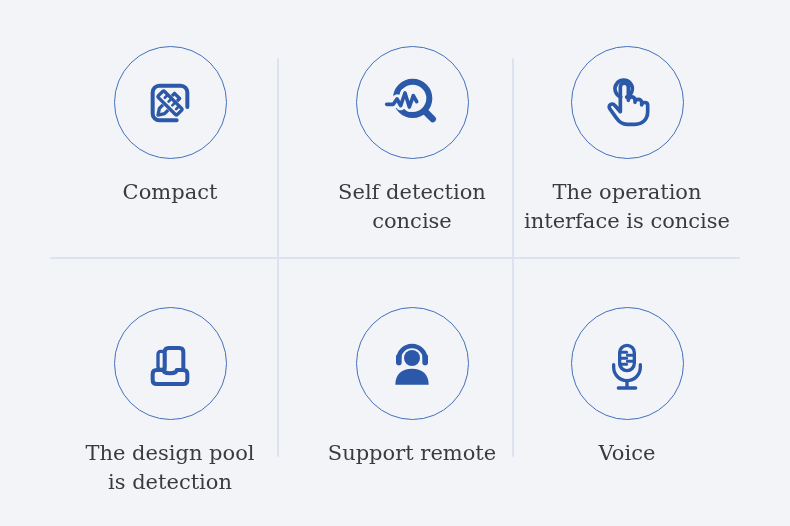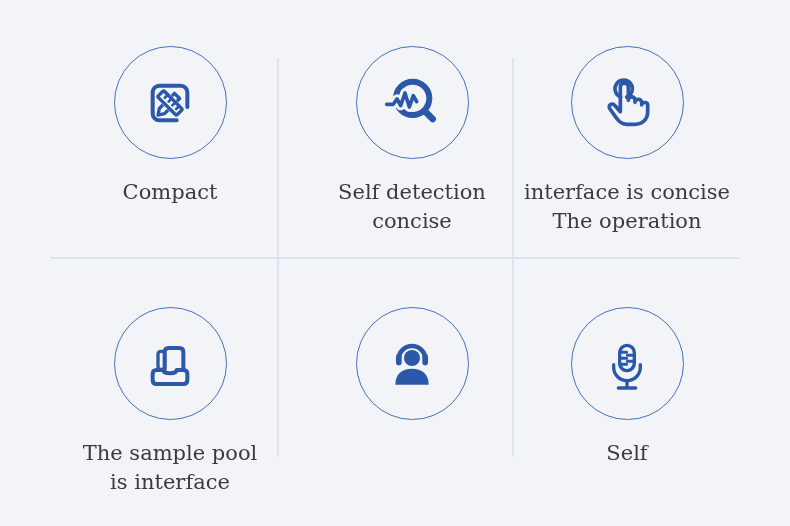--- a/index.html
+++ b/index.html
@@ -97,62 +97,63 @@
   </div>
 
   <div class="cell r1 c3">
     <div class="icon-circle">
       <svg class="feature-icon" width="64" height="64" viewBox="0 0 96 96" fill="none" stroke="currentColor" stroke-width="5.5" stroke-linecap="round" stroke-linejoin="round">
         <path d="M38.5 39 A13 13 0 1 1 47.5 39"></path>
         <path d="M38 54 V24 C38 16.5 50 16.5 50 24 V44 C50 37 60 37 60 44 V47 C60 41 70 41 70 47 V51 C70 46 79 46 79 51 V61 C79 72 71.5 80 60 80 H48 C41 80 36.5 77 32.5 71 L22.5 57 C18.5 52 25.5 46.5 29.5 51.5 L38 61 Z"></path>
       </svg>
     </div>
     <div class="label">
+      <span>The operation</span>
       <span>interface is concise</span>
-      <span>The operation</span>
     </div>
   </div>
 
   <div class="cell r2 c1">
     <div class="icon-circle">
       <svg class="feature-icon" width="64" height="64" viewBox="0 0 96 96" fill="none" stroke="currentColor" stroke-width="6" stroke-linecap="round" stroke-linejoin="round">
         <rect x="30" y="29" width="10" height="27" rx="4" stroke-width="5"></rect>
         <path d="M40 56 V30 Q40 24 46 24 H62 Q68 24 68 30 V56"></path>
         <path d="M38 57 H28 Q22 57 22 63 V72 Q22 78 28 78 H68 Q74 78 74 72 V63 Q74 57 68 57 H58 C58 63.5 38 63.5 38 57 Z"></path>
       </svg>
     </div>
     <div class="label">
-      <span>The sample pool</span>
-      <span>is interface</span>
+      <span>The design pool</span>
+      <span>is detection</span>
     </div>
   </div>
 
   <div class="cell r2 c2">
     <div class="icon-circle">
       <svg class="feature-icon" width="64" height="64" viewBox="0 0 96 96" fill="currentColor" stroke="none">
         <path d="M28 41 A20 20 0 0 1 68 41" fill="none" stroke="currentColor" stroke-width="7" stroke-linecap="round"></path>
         <circle cx="48" cy="39" r="12"></circle>
         <rect x="24" y="33" width="8.5" height="17" rx="4.25"></rect>
         <rect x="63.5" y="33" width="8.5" height="17" rx="4.25"></rect>
         <path d="M23 79 C23 63 33 55 48 55 C63 55 73 63 73 79 Z"></path>
       </svg>
     </div>
     <div class="label">
+      <span>Support remote</span>
     </div>
   </div>
 
   <div class="cell r2 c3">
     <div class="icon-circle">
       <svg class="feature-icon" width="64" height="64" viewBox="0 0 96 96" fill="none" stroke="currentColor" stroke-width="5" stroke-linecap="round" stroke-linejoin="round">
         <rect x="37" y="20" width="22" height="38" rx="11"></rect>
         <path d="M37 30.5 H47.5 M37 39.5 H47.5 M37 48.5 H47.5" stroke-width="4.5"></path>
         <path d="M48.5 35 H59 M48.5 44 H59" stroke-width="4.5"></path>
         <path d="M28 49 V53 A20 20 0 0 0 68 53 V49"></path>
         <path d="M48 73 V82"></path>
         <path d="M35 84 H61"></path>
       </svg>
     </div>
     <div class="label">
-      <span>Self</span>
+      <span>Voice</span>
     </div>
   </div>
 
 </div>
 
 </body></html>

